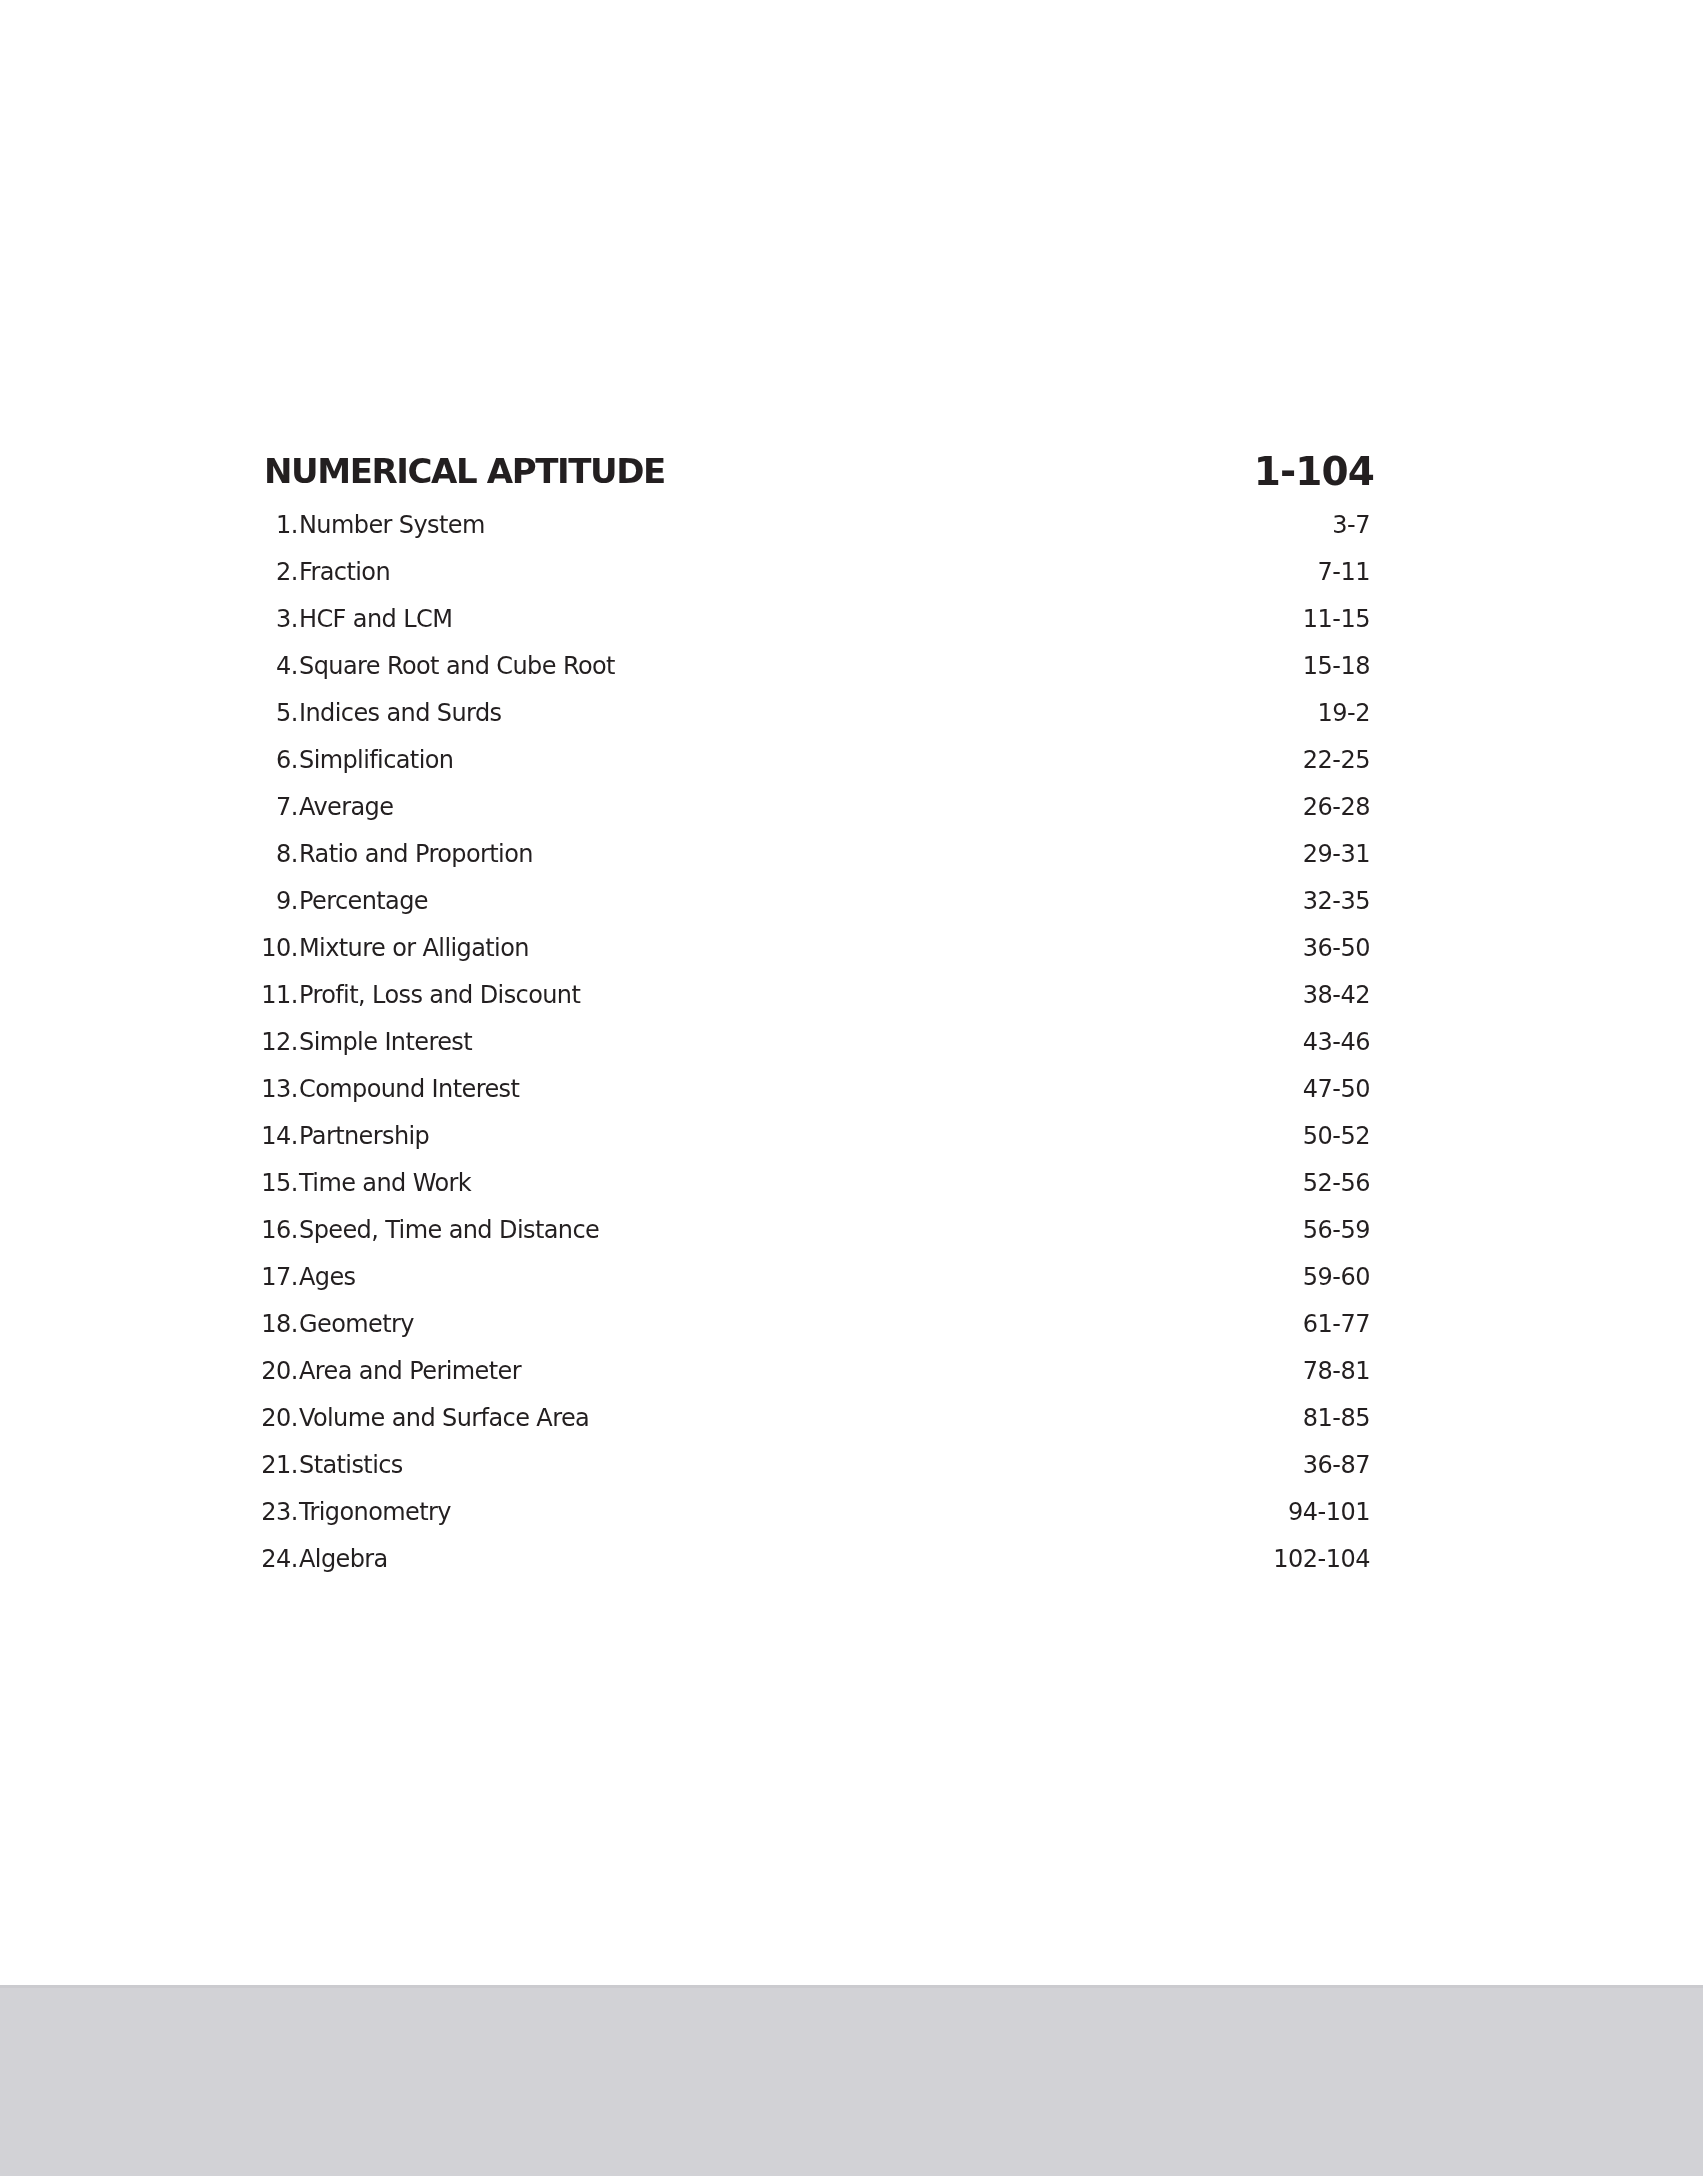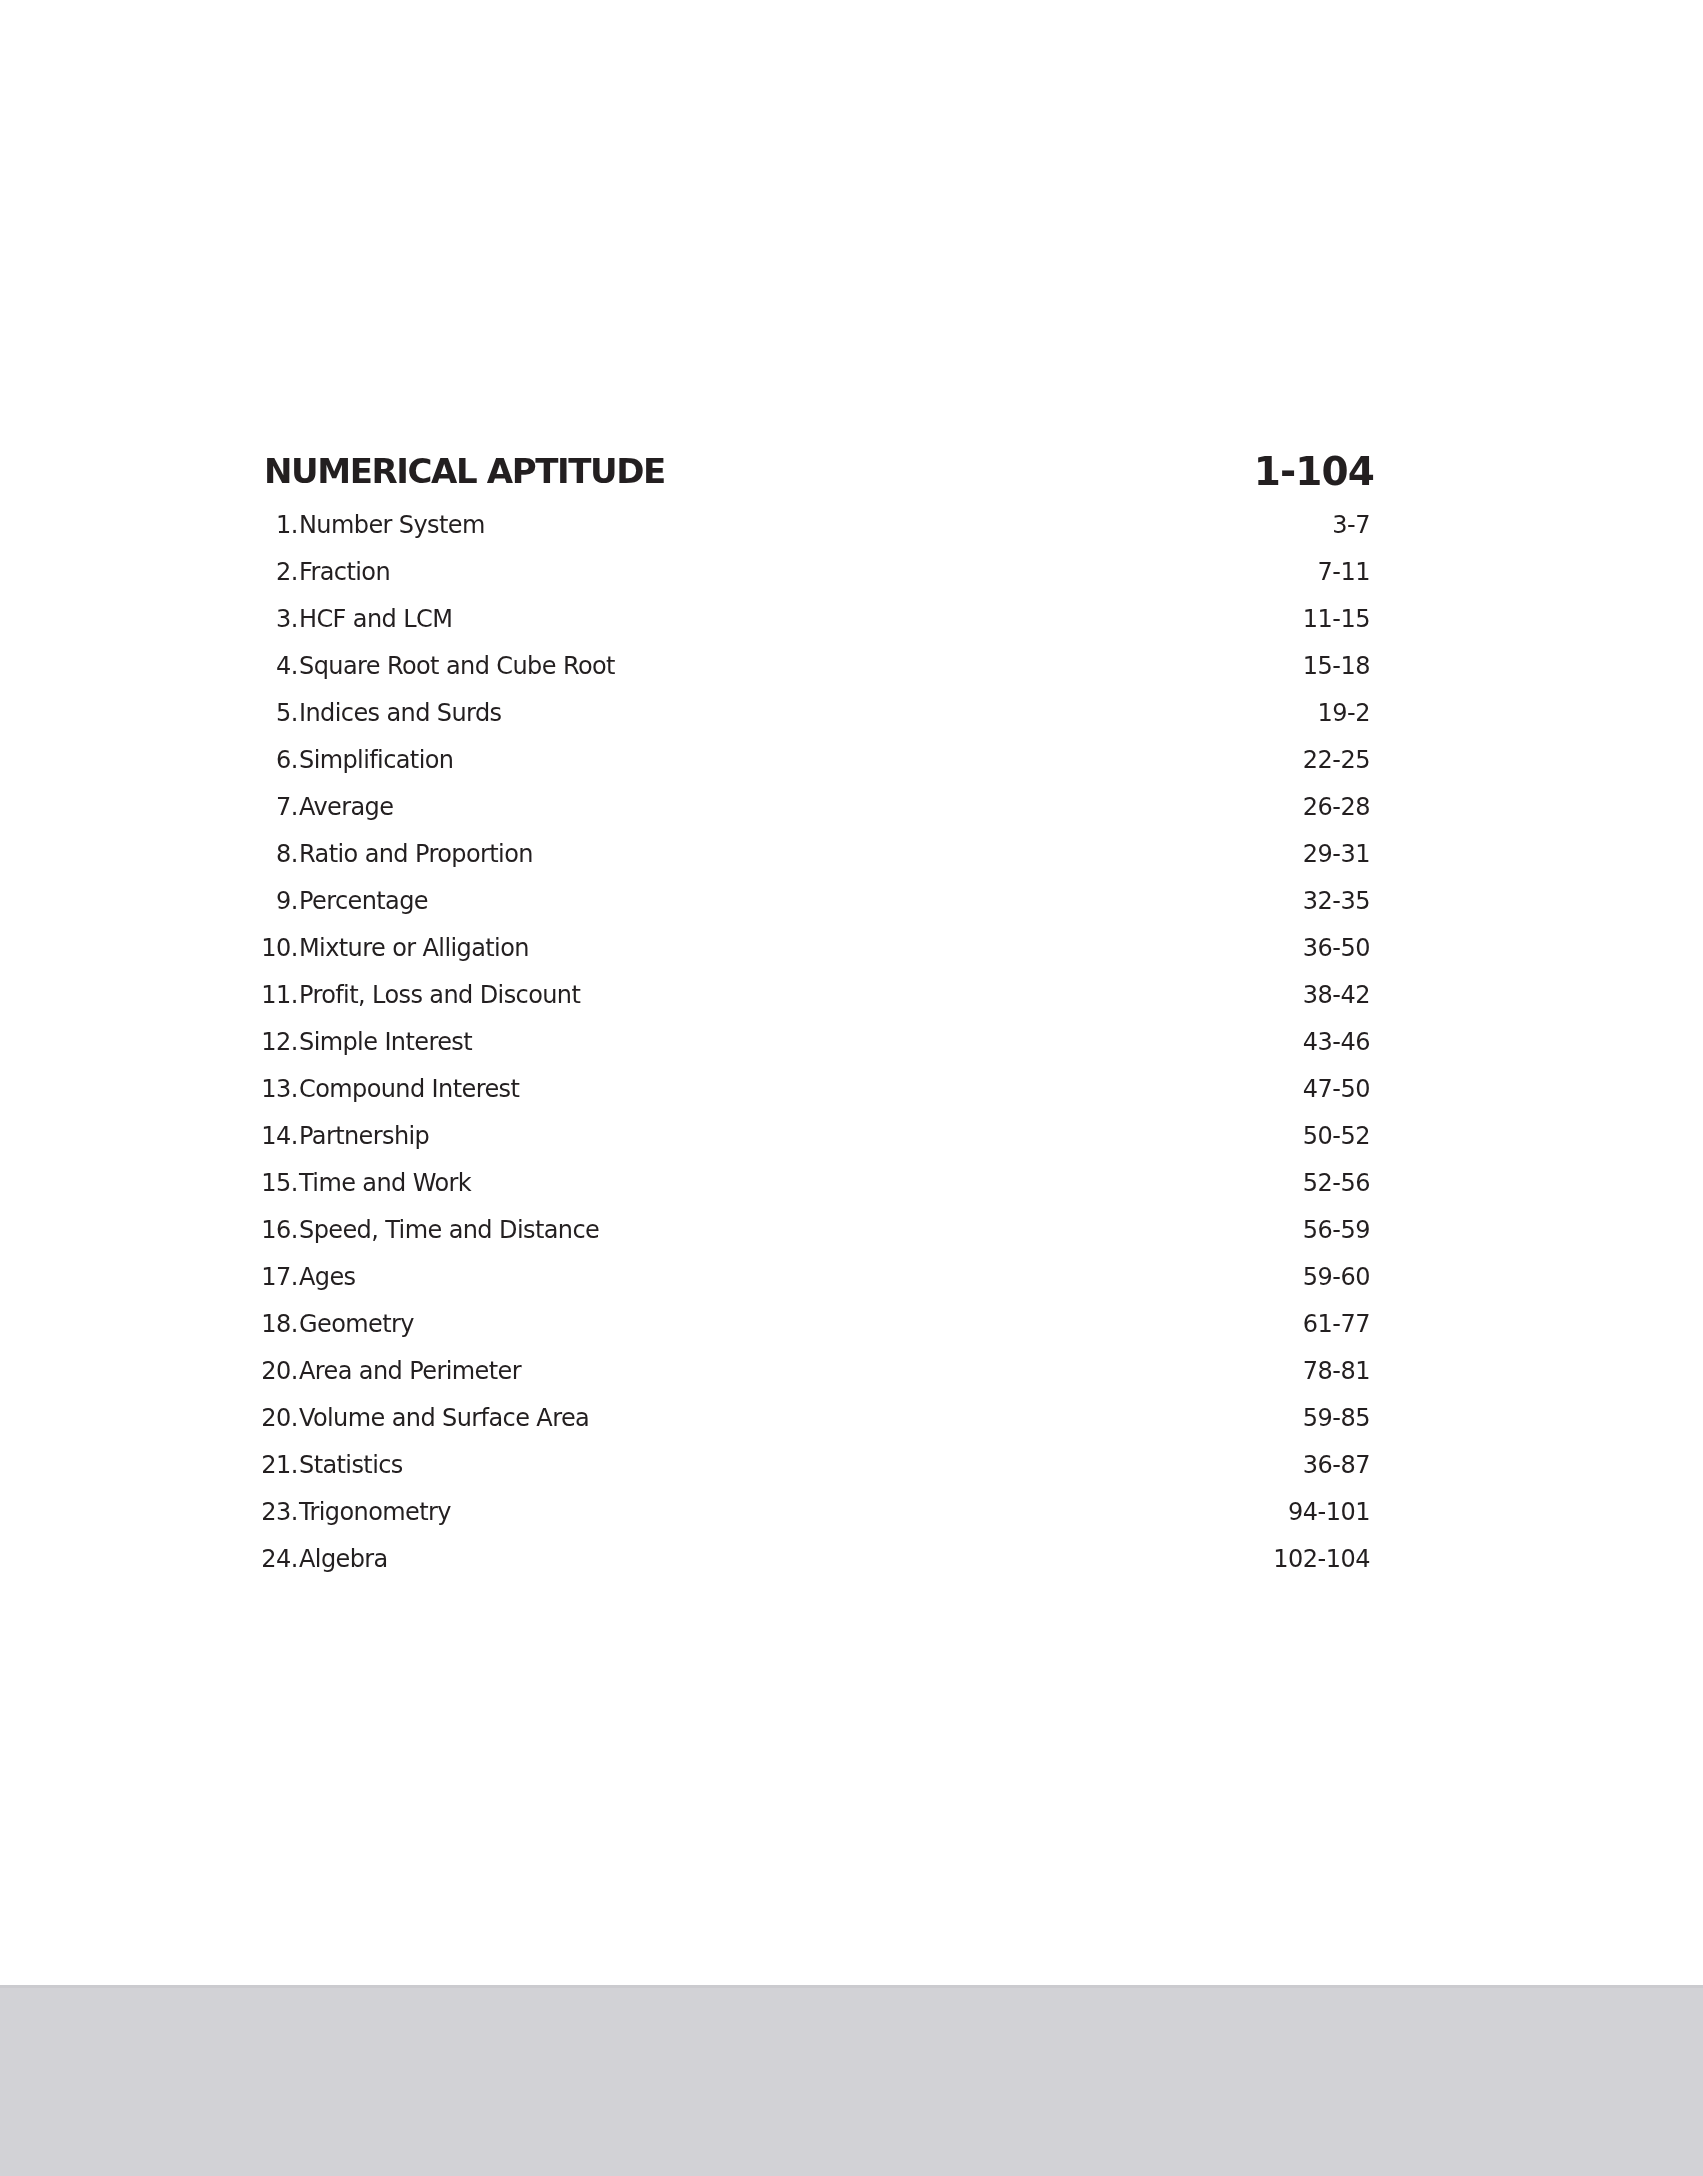--- a/index.html
+++ b/index.html
@@ -199,21 +199,21 @@
       <span class="toc-pages">61-77</span>
     </li>
     <li class="toc-row">
       <span class="toc-num">20.</span>
       <span class="toc-title">Area and Perimeter</span>
       <span class="toc-pages">78-81</span>
     </li>
     <li class="toc-row">
       <span class="toc-num">20.</span>
       <span class="toc-title">Volume and Surface Area</span>
-      <span class="toc-pages">59-85</span>
+      <span class="toc-pages">81-85</span>
     </li>
     <li class="toc-row">
       <span class="toc-num">21.</span>
       <span class="toc-title">Statistics</span>
       <span class="toc-pages">36-87</span>
     </li>
     <li class="toc-row">
       <span class="toc-num">23.</span>
       <span class="toc-title">Trigonometry</span>
       <span class="toc-pages">94-101</span>

